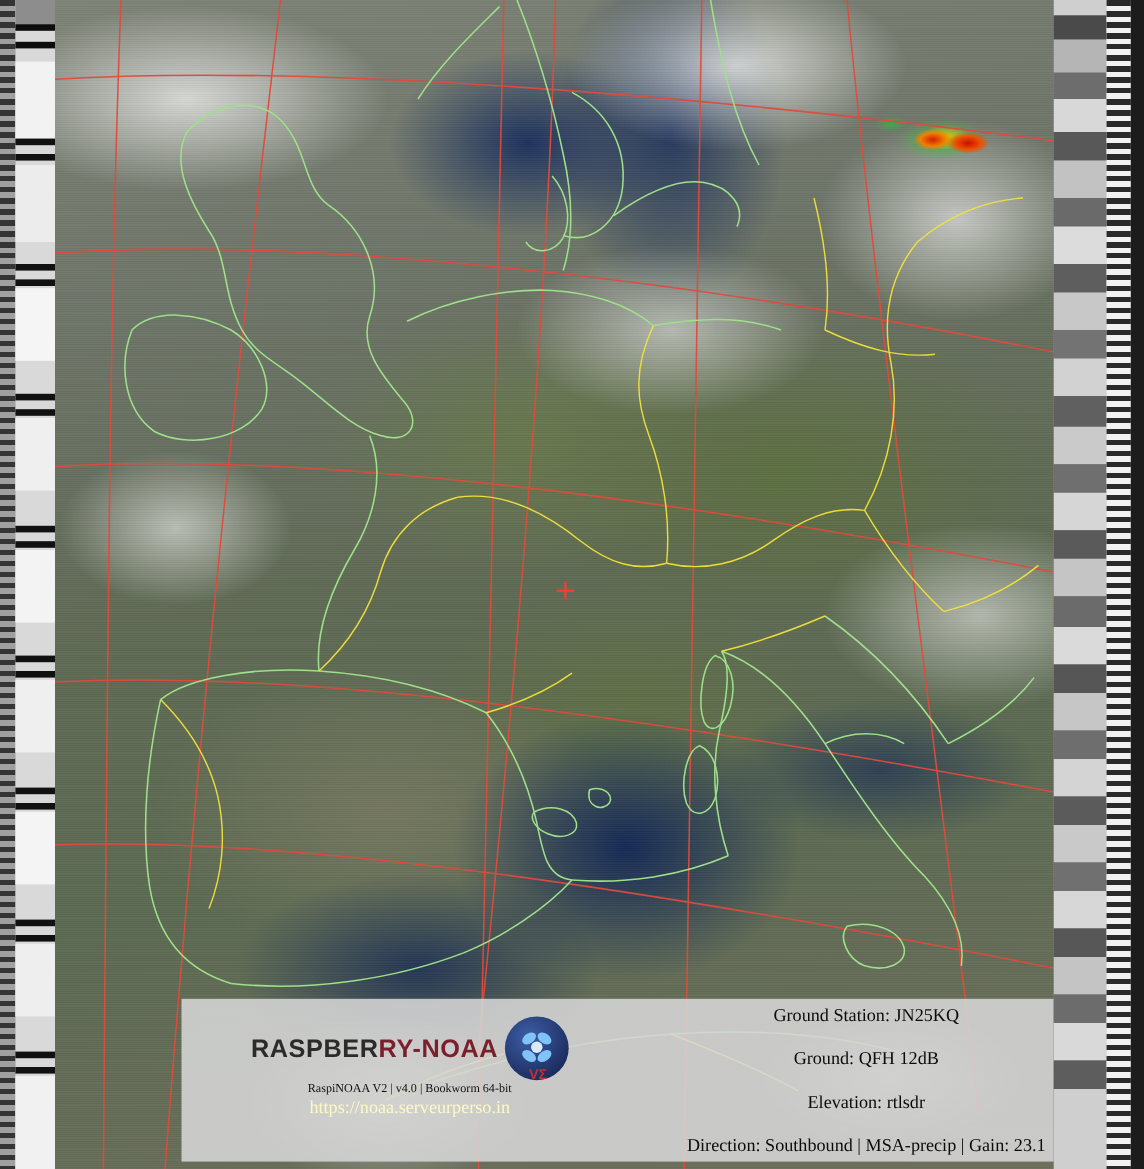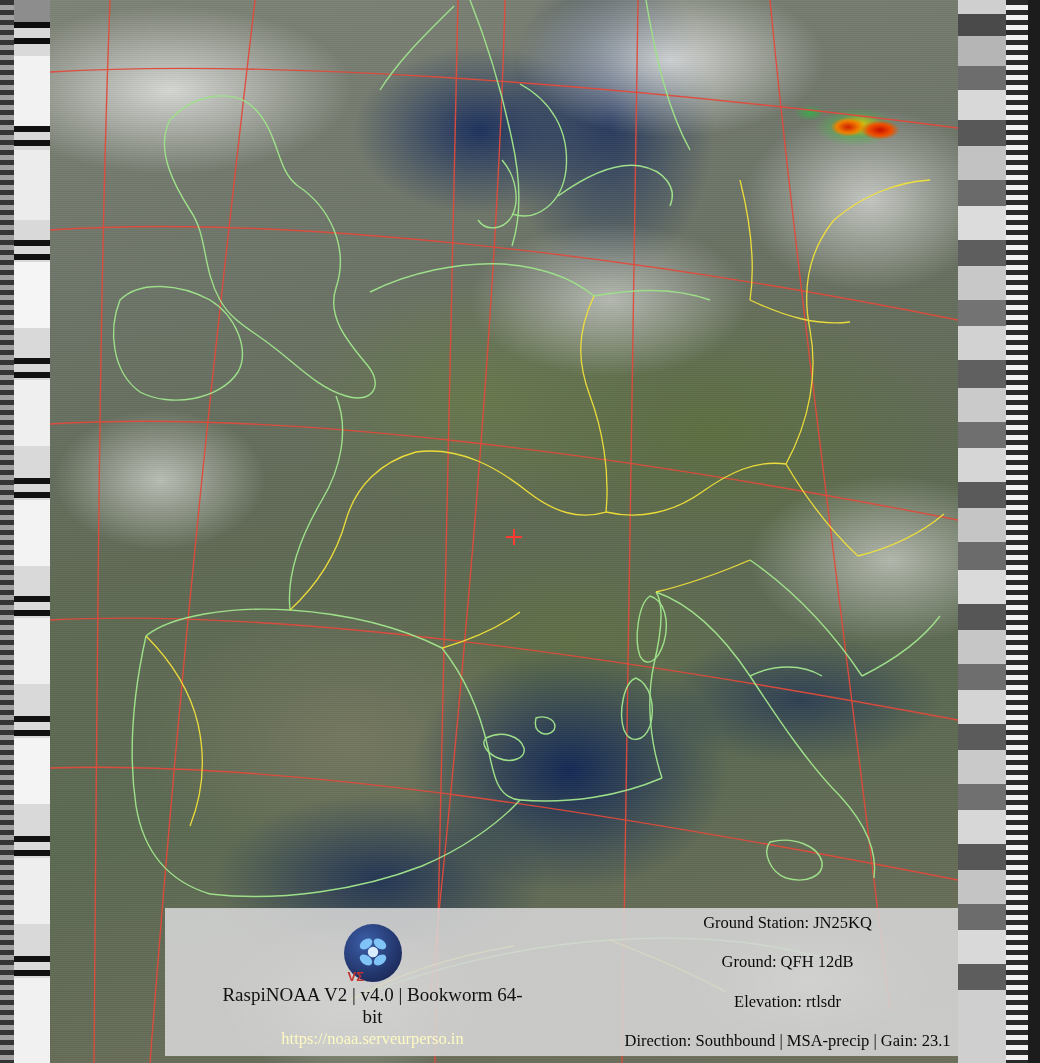--- a/index.html
+++ b/index.html
@@ -150,31 +150,31 @@
     height: 58px;
   }
   .logo-badge {
     position: absolute;
     inset: 0;
     border-radius: 50%;
     background: radial-gradient(circle at 38% 32%, #3c5fa8, #1d2c5e 75%);
   }
   .v-sigma {
     position: absolute;
-    left: 4px;
+    left: 22px;
     bottom: -2px;
     font-family: "Liberation Sans", sans-serif;
     font-size: 13px;
     font-weight: bold;
     color: #c2322e;
   }
   .brand-sub {
     margin-top: 2px;
     text-align: center;
-    font-size: 19px;
+    font-size: 11px;
     color: #111;
     line-height: 1.18;
     max-width: 310px;
   }
   .brand-url {
     text-align: center;
     font-size: 16.5px;
     color: #fef9c3;
     line-height: 1.18;
   }
@@ -323,20 +323,21 @@
 
       <g>
         <line x1="456" y1="537" x2="472" y2="537" stroke="#ff3b30" stroke-width="2"></line>
         <line x1="464" y1="529" x2="464" y2="545" stroke="#ff3b30" stroke-width="2"></line>
       </g>
     </svg>
 
     <div class="info-panel">
       <div class="panel-left">
         <div class="brand-row">
+          <div class="brand-text"><span>RASPBER</span><span class="accent">RY-NOAA</span></div>
           <div class="logo">
             <div class="logo-badge"></div>
             <svg width="58" height="58" viewBox="0 0 58 58" style="position:absolute;left:0;top:0;">
               <g fill="#7fc3f7">
                 <ellipse cx="22" cy="20" rx="7" ry="4.5" transform="rotate(-35 22 20)"></ellipse>
                 <ellipse cx="36" cy="20" rx="7" ry="4.5" transform="rotate(35 36 20)"></ellipse>
                 <ellipse cx="22" cy="36" rx="7" ry="4.5" transform="rotate(35 22 36)"></ellipse>
                 <ellipse cx="36" cy="36" rx="7" ry="4.5" transform="rotate(-35 36 36)"></ellipse>
                 <circle cx="29" cy="28" r="5.2" fill="#d8ecfd"></circle>
               </g>

